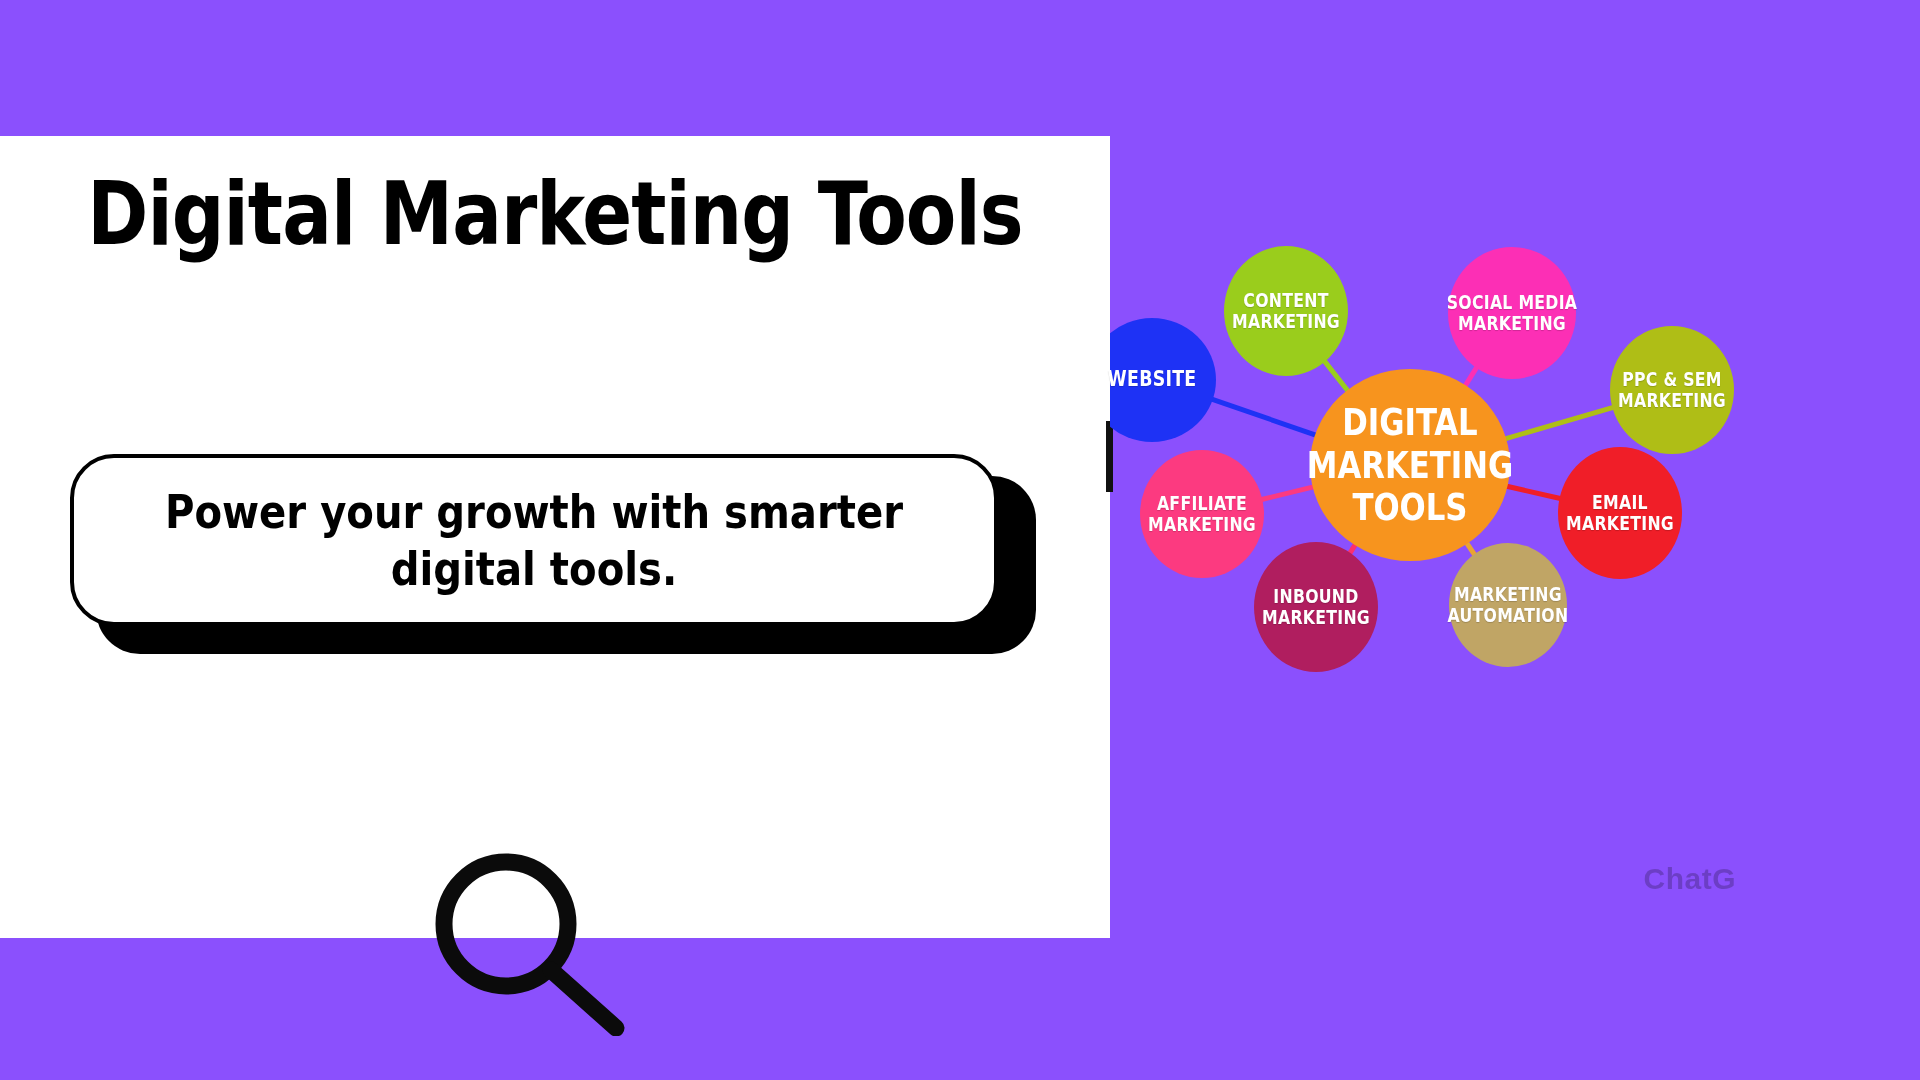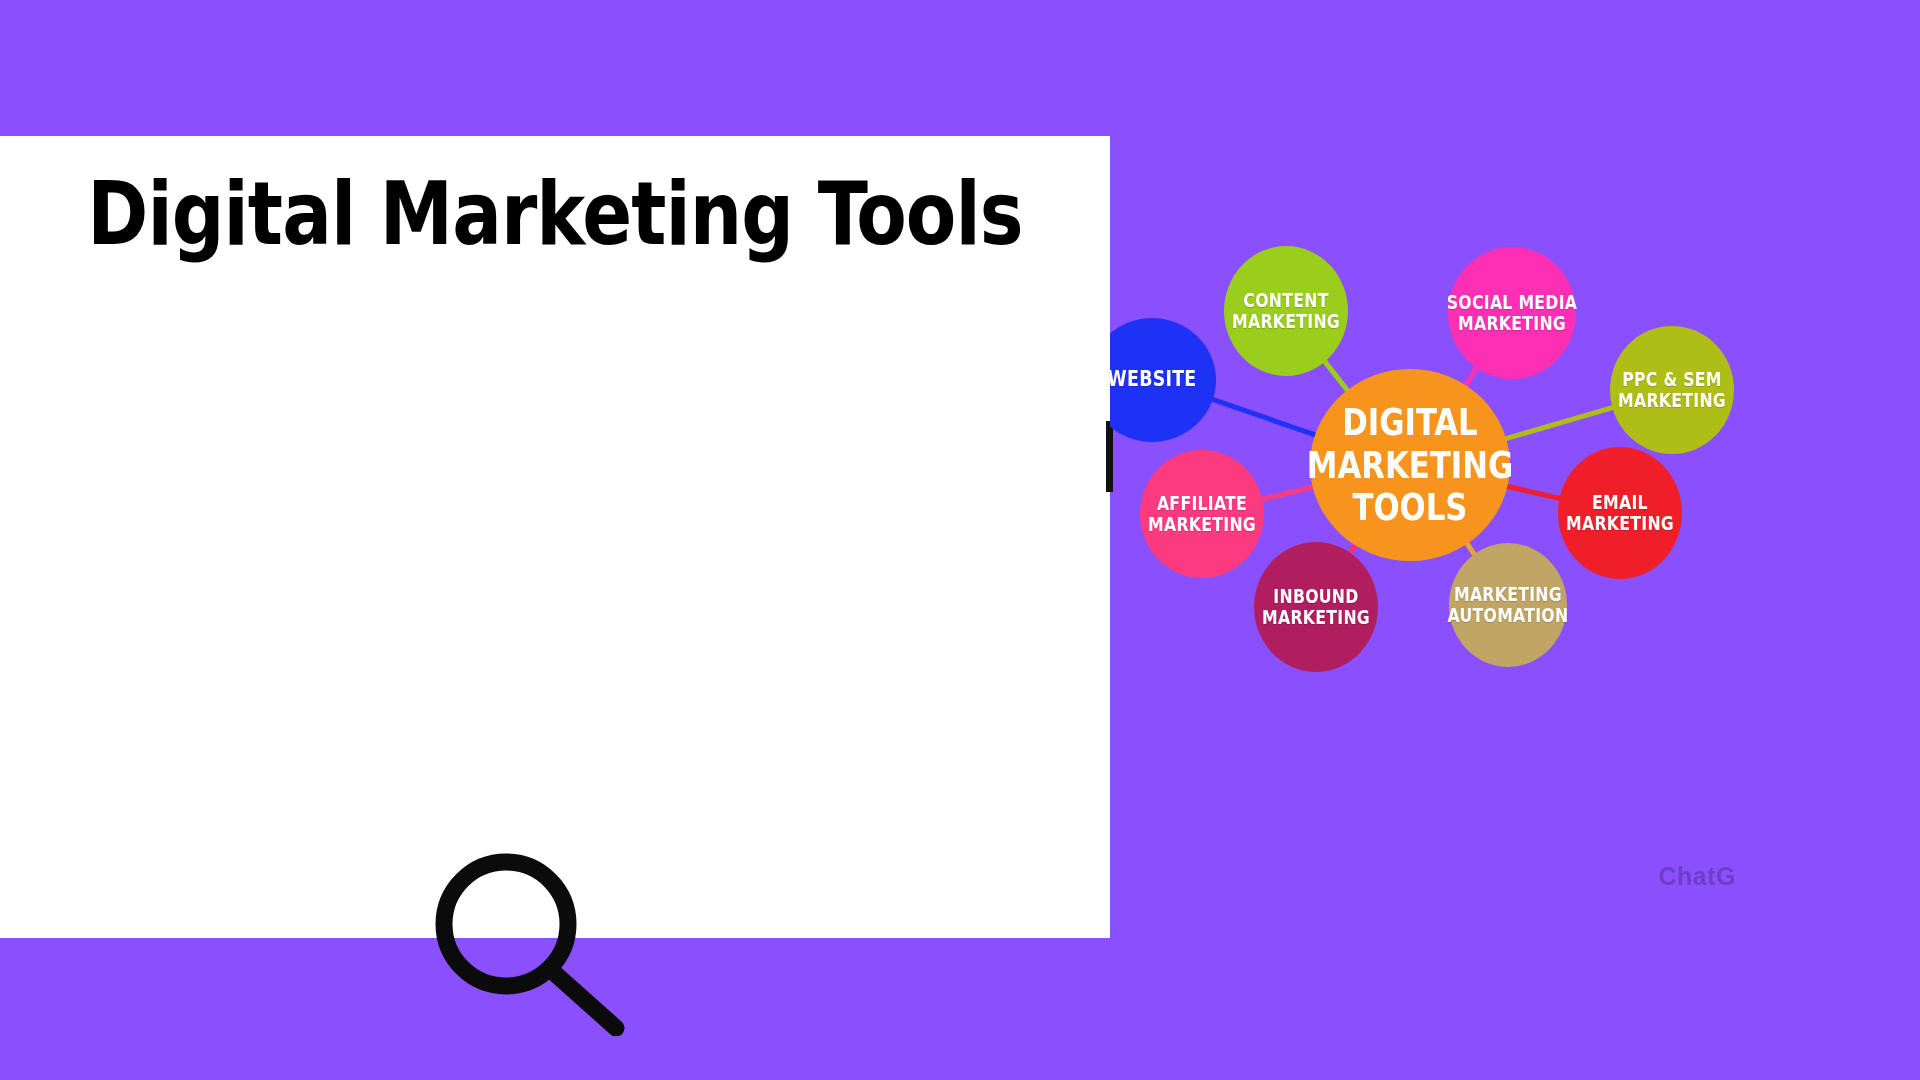--- a/index.html
+++ b/index.html
@@ -153,34 +153,40 @@
     pointer-events: none;
   }
 
   
   #watermark {
     position: absolute;
     right: 0px;
     top: 862px;
     font-family: "Liberation Sans", sans-serif;
     font-weight: 700;
-    font-size: 25px;
+    font-size: 30px;
     color: rgba(0,0,0,0.22);
     letter-spacing: 0.5px;
   }
 </style>
 </head>
 <body>
 
 <div id="stage">
 
   <div id="left-panel">
 
     <div id="headline">Digital Marketing Tools</div>
 
+    <div id="search-wrap">
+      <div id="search-shadow"></div>
+      <div id="search-box">
+        <div id="search-text" aria-placeholder="Power your growth with smarter digital tools.">Power your growth with smarter digital tools.</div>
+      </div>
+    </div>
 
     <div id="magnifier">
       <svg width="210" height="190" viewBox="0 0 210 190" xmlns="http://www.w3.org/2000/svg">
         <circle cx="86" cy="78" r="62" fill="none" stroke="#0b0b0b" stroke-width="17"></circle>
         <line x1="131" y1="124" x2="196" y2="182" stroke="#0b0b0b" stroke-width="17" stroke-linecap="round"></line>
       </svg>
     </div>
   </div>
 
   <div id="edge-caret"></div>

